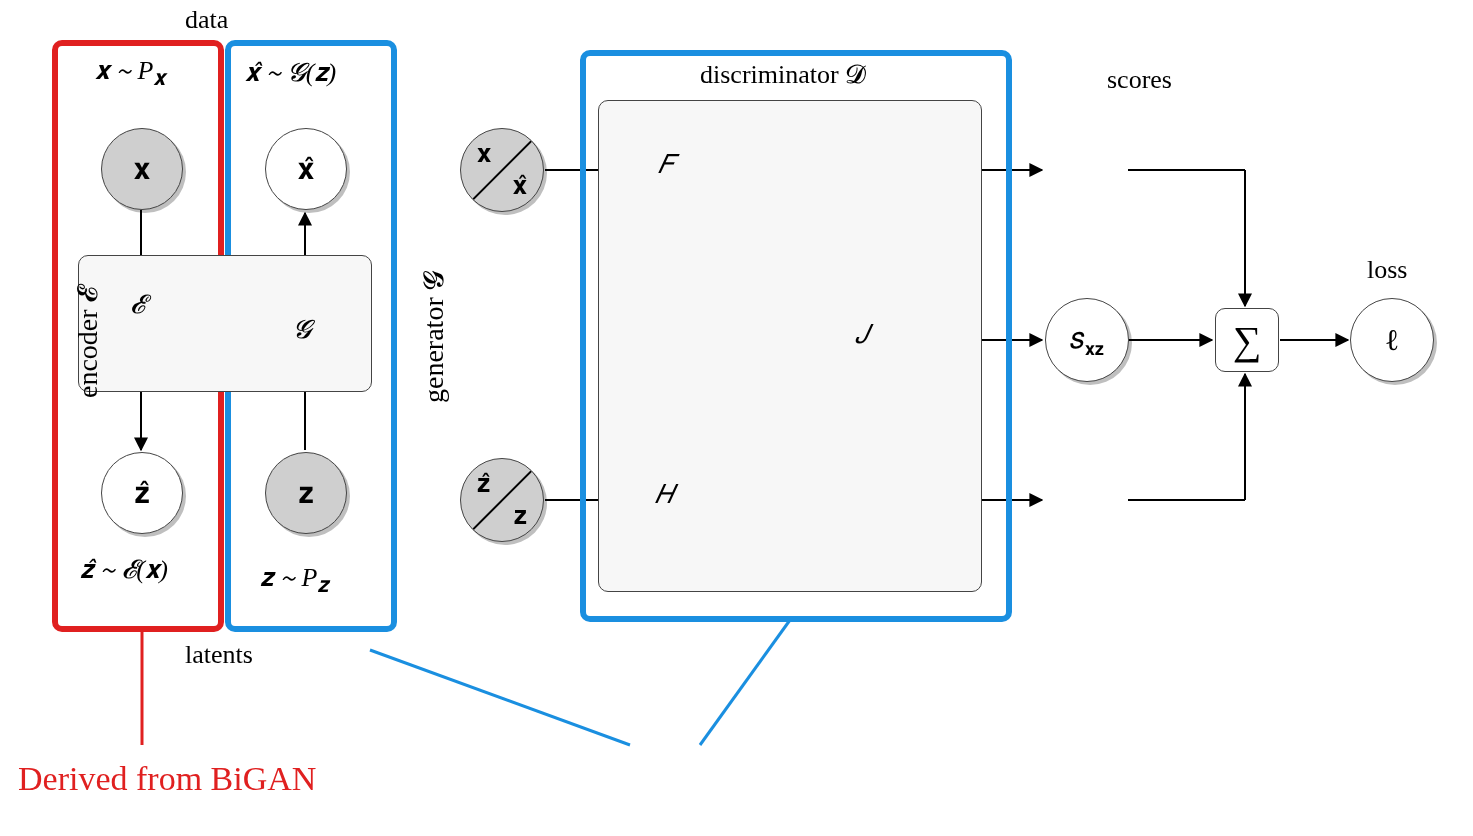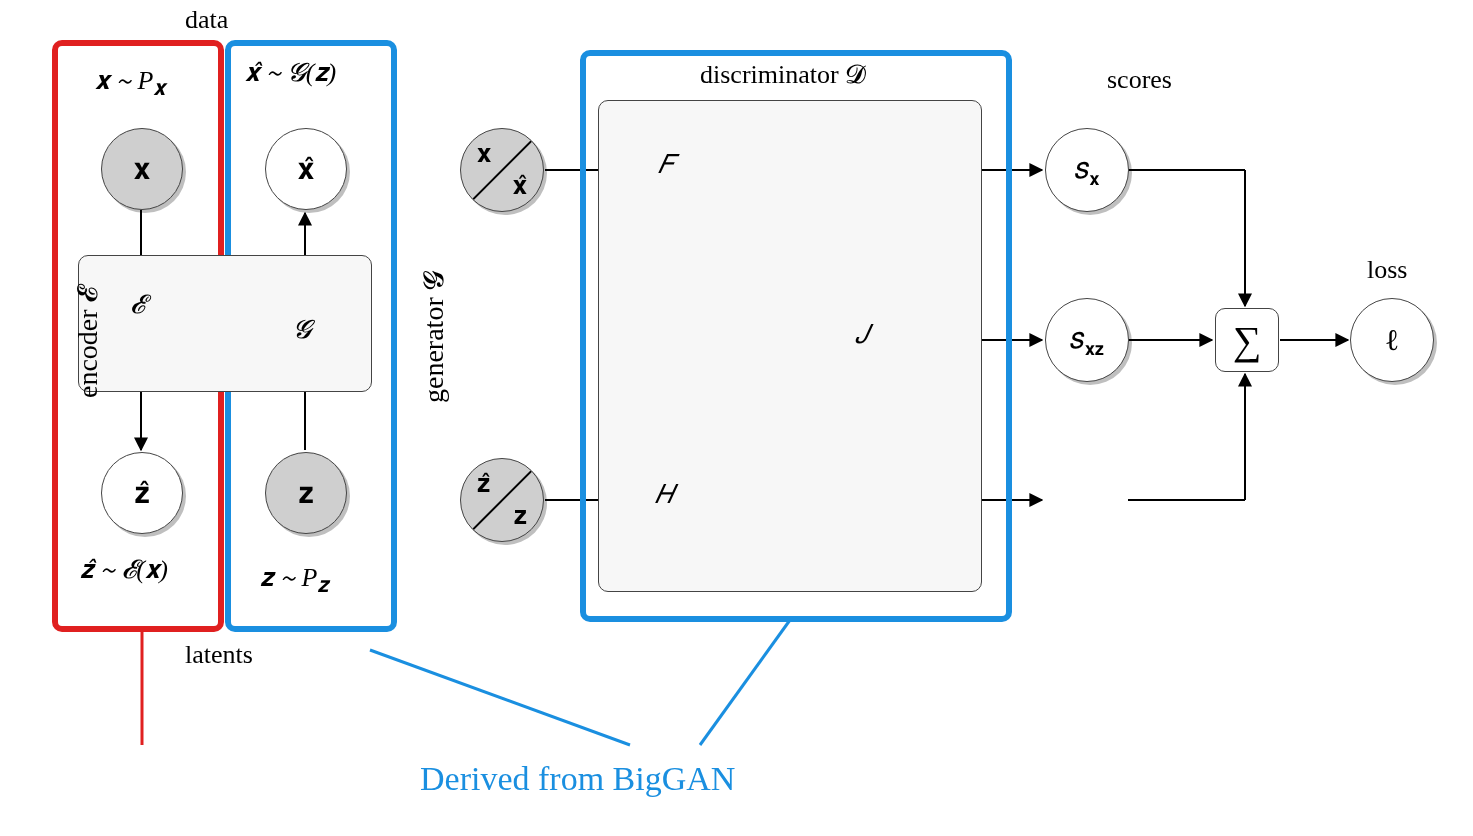--- a/index.html
+++ b/index.html
@@ -173,21 +173,21 @@
     <line x1="370" y1="650" x2="630" y2="745" stroke="#1a8fe0" stroke-width="3"></line>
     <line x1="790" y1="620" x2="700" y2="745" stroke="#1a8fe0" stroke-width="3"></line>
   </svg>
 
   <div class="abs label" style="left:185px; top:5px;">data</div>
   <div class="abs label" style="left:700px; top:60px;text-align:center;"><span>discriminator 𝓓</span></div>
   <div class="abs label" style="left:1107px; top:65px;">scores</div>
   <div class="abs label" style="left:1367px; top:255px;">loss</div>
   <div class="abs label" style="left:185px; top:640px;text-align:right;">latents</div>
 
-  <div class="abs label label-italic" style="left:95px; top:66px;">𝐱 ∼ <span style="font-style:italic;">P</span><sub>𝐱</sub></div>
+  <div class="abs label label-italic" style="left:95px; top:56px;">𝐱 ∼ <span style="font-style:italic;">P</span><sub>𝐱</sub></div>
   <div class="abs label label-italic" style="left:245px; top:58px;">𝐱̂ ∼ <span>𝓖</span>(𝐳)</div>
   <div class="abs label label-italic" style="left:80px; top:555px;">𝐳̂ ∼ <span>𝓔</span>(𝐱)</div>
   <div class="abs label label-italic" style="left:260px; top:555px;margin-top:8px;">𝐳 ∼ <span style="font-style:italic;">P</span><sub>𝐳</sub></div>
 
   <div class="abs highlight-red" style="left:52px; top:40px; width:160px; height:580px;"></div>
   <div class="abs highlight-blue" style="left:225px; top:40px; width:160px; height:580px;"></div>
   <div class="abs highlight-blue" style="left:580px; top:50px; width:420px; height:560px;"></div>
 
   <div class="abs panel" style="left:78px; top:255px; width:292px; height:135px;"></div>
   <div class="abs panel" style="left:598px; top:100px; width:382px; height:490px;"></div>
@@ -219,28 +219,25 @@
     <div class="diag"></div>
     <span style="left:16px; top:10px;">𝐱</span>
     <span style="right:16px; bottom:10px;">𝐱̂</span>
   </div>
   <div class="split-circle" style="left:460px; top:458px; width:82px; height:82px;">
     <div class="diag"></div>
     <span style="left:16px; top:10px;">𝐳̂</span>
     <span style="right:16px; bottom:10px;">𝐳</span>
   </div>
 
-  <div class="abs circle" style="left:1045px; top:128px; width:82px; height:82px;">
-      <span class="math">𝑠<sub style="font-size:18px;">𝐱</sub></span>
-    </div>
   <div class="abs circle" style="left:1045px; top:298px; width:82px; height:82px;">
       <span class="math">𝑠<sub style="font-size:18px;">𝐱𝐳</sub></span>
     </div>
 
   <div class="abs sumbox" style="left:1215px; top:308px; width:62px; height:62px;">∑</div>
 
   <div class="abs circle" style="left:1350px; top:298px; width:82px; height:82px;">
       <span class="math">ℓ</span>
     </div>
 
-  <div class="abs label label-blue" style="left:420px; top:760px; font-size:34px;">Derived from BigGAN</div>
+  <div class="abs label label-red" style="left:18px; top:760px; font-size:34px;">Derived from BiGAN</div>
 
 </div>
 
 </body></html>

